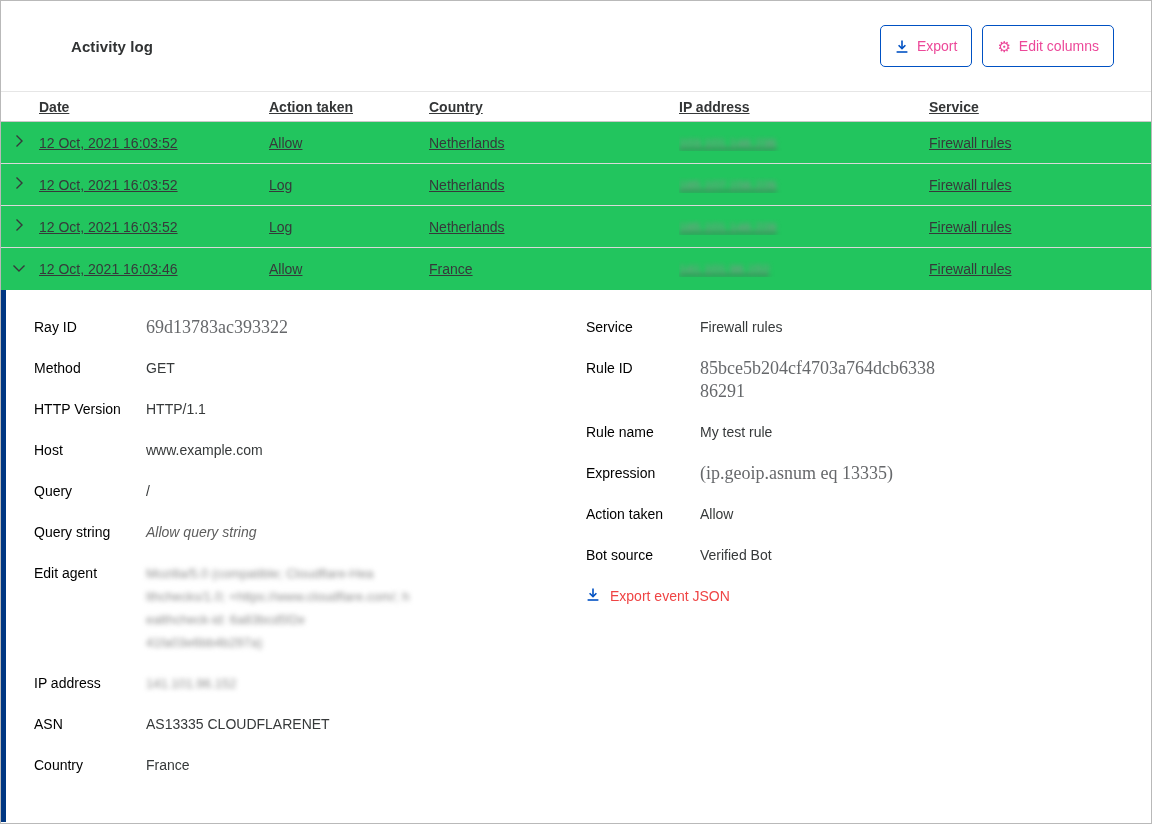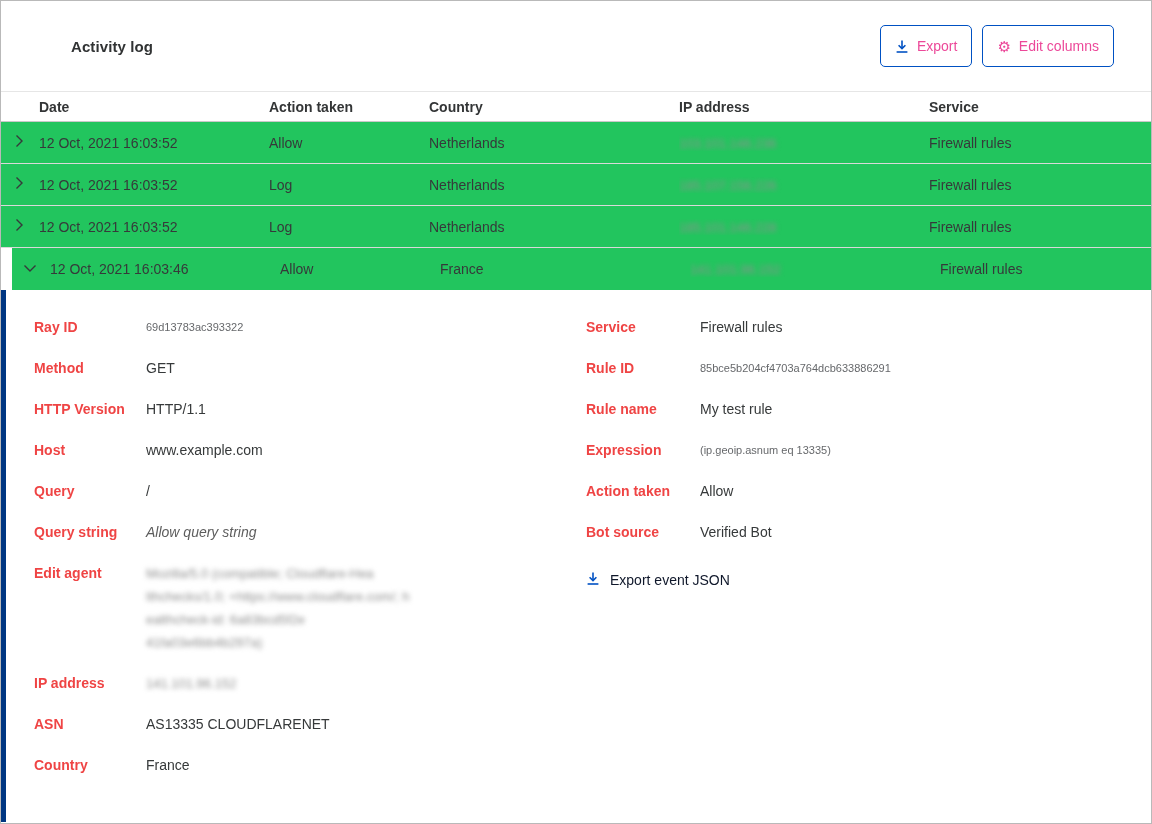--- a/index.html
+++ b/index.html
@@ -33,79 +33,79 @@
     padding: 11px 14px;
     font-size: 14px;
     font-family: "Liberation Sans", sans-serif;
     cursor: pointer;
     line-height: 18px;
   }
   .btn svg { display: block; }
   .gear-glyph { font-size: 15px; line-height: 15px; }
 
   
-  .log-table { border-top: 1px solid #e6e6e6; }
+  .log-table { border-top: 1px solid #e6e6e6; text-decoration: underline; }
   .trow {
     display: grid;
     grid-template-columns: 38px 230px 160px 250px 250px 1fr;
     align-items: center;
   }
   .thead {
     height: 30px;
     border-bottom: 1px solid #c9c9c9;
     font-weight: 700;
     font-size: 14px;
     color: #333536;
   }
   .thead .cell { padding-top: 1px; }
   .row {
     height: 42px;
     border-bottom: 1px solid #d9d9d9;
     font-size: 14px;
     cursor: pointer;
     background: #22c55e;
   }
-  .row.expanded { border-bottom: none; margin-left: 11px; }
+  .row.expanded { border-bottom: none; }
   .cell { overflow: hidden; white-space: nowrap; }
   .chev-cell { padding-left: 9px; display: flex; align-items: center; }
   .chev-btn { background: none; border: none; cursor: pointer; padding: 2px; display: flex; }
 
   .redacted {
     color: #8f8f8f;
     filter: blur(2.6px);
     font-size: 13px;
     user-select: none;
   }
 
   
   .detail-panel {
     border-left: 5px solid #003681;
     height: 532px;
     padding: 26px 37px 0 28px;
     display: grid;
     grid-template-columns: 552px 1fr;
   }
   .detail-row { display: flex; margin-bottom: 18px; line-height: 23px; font-size: 14px; }
-  .detail-label { width: 112px; flex: 0 0 112px; font-weight: 700; color: #ef4444; }
+  .detail-label { width: 112px; flex: 0 0 112px; font-weight: 400; color: #000000; }
   .detail-col-right .detail-label { width: 114px; flex: 0 0 114px; }
   .detail-value { color: #36393a; }
   .mono {
-    font-family: Liberation Sans, sans-serif;
-    font-size: 11px;
+    font-family: Liberation Serif, serif;
+    font-size: 18px;
     color: #66686b;
   }
   .wrap-id { max-width: 242px; word-break: break-all; }
   .italic-empty { font-style: italic; color: #5d5d5d; }
   .ua-lines span { display: block; }
 
   .export-json-link {
     display: inline-flex; align-items: center; gap: 10px;
-    color: #0f172a; font-size: 14px;
+    color: #ef4444; font-size: 14px;
     text-decoration: none;
-    margin-top: 9px;
+    margin-top: 2px;
     cursor: pointer;
   }
 </style>
 </head>
 <body>
 
 <div class="screen">
 
   <div class="topbar">
     <div class="page-title">Activity log</div>

